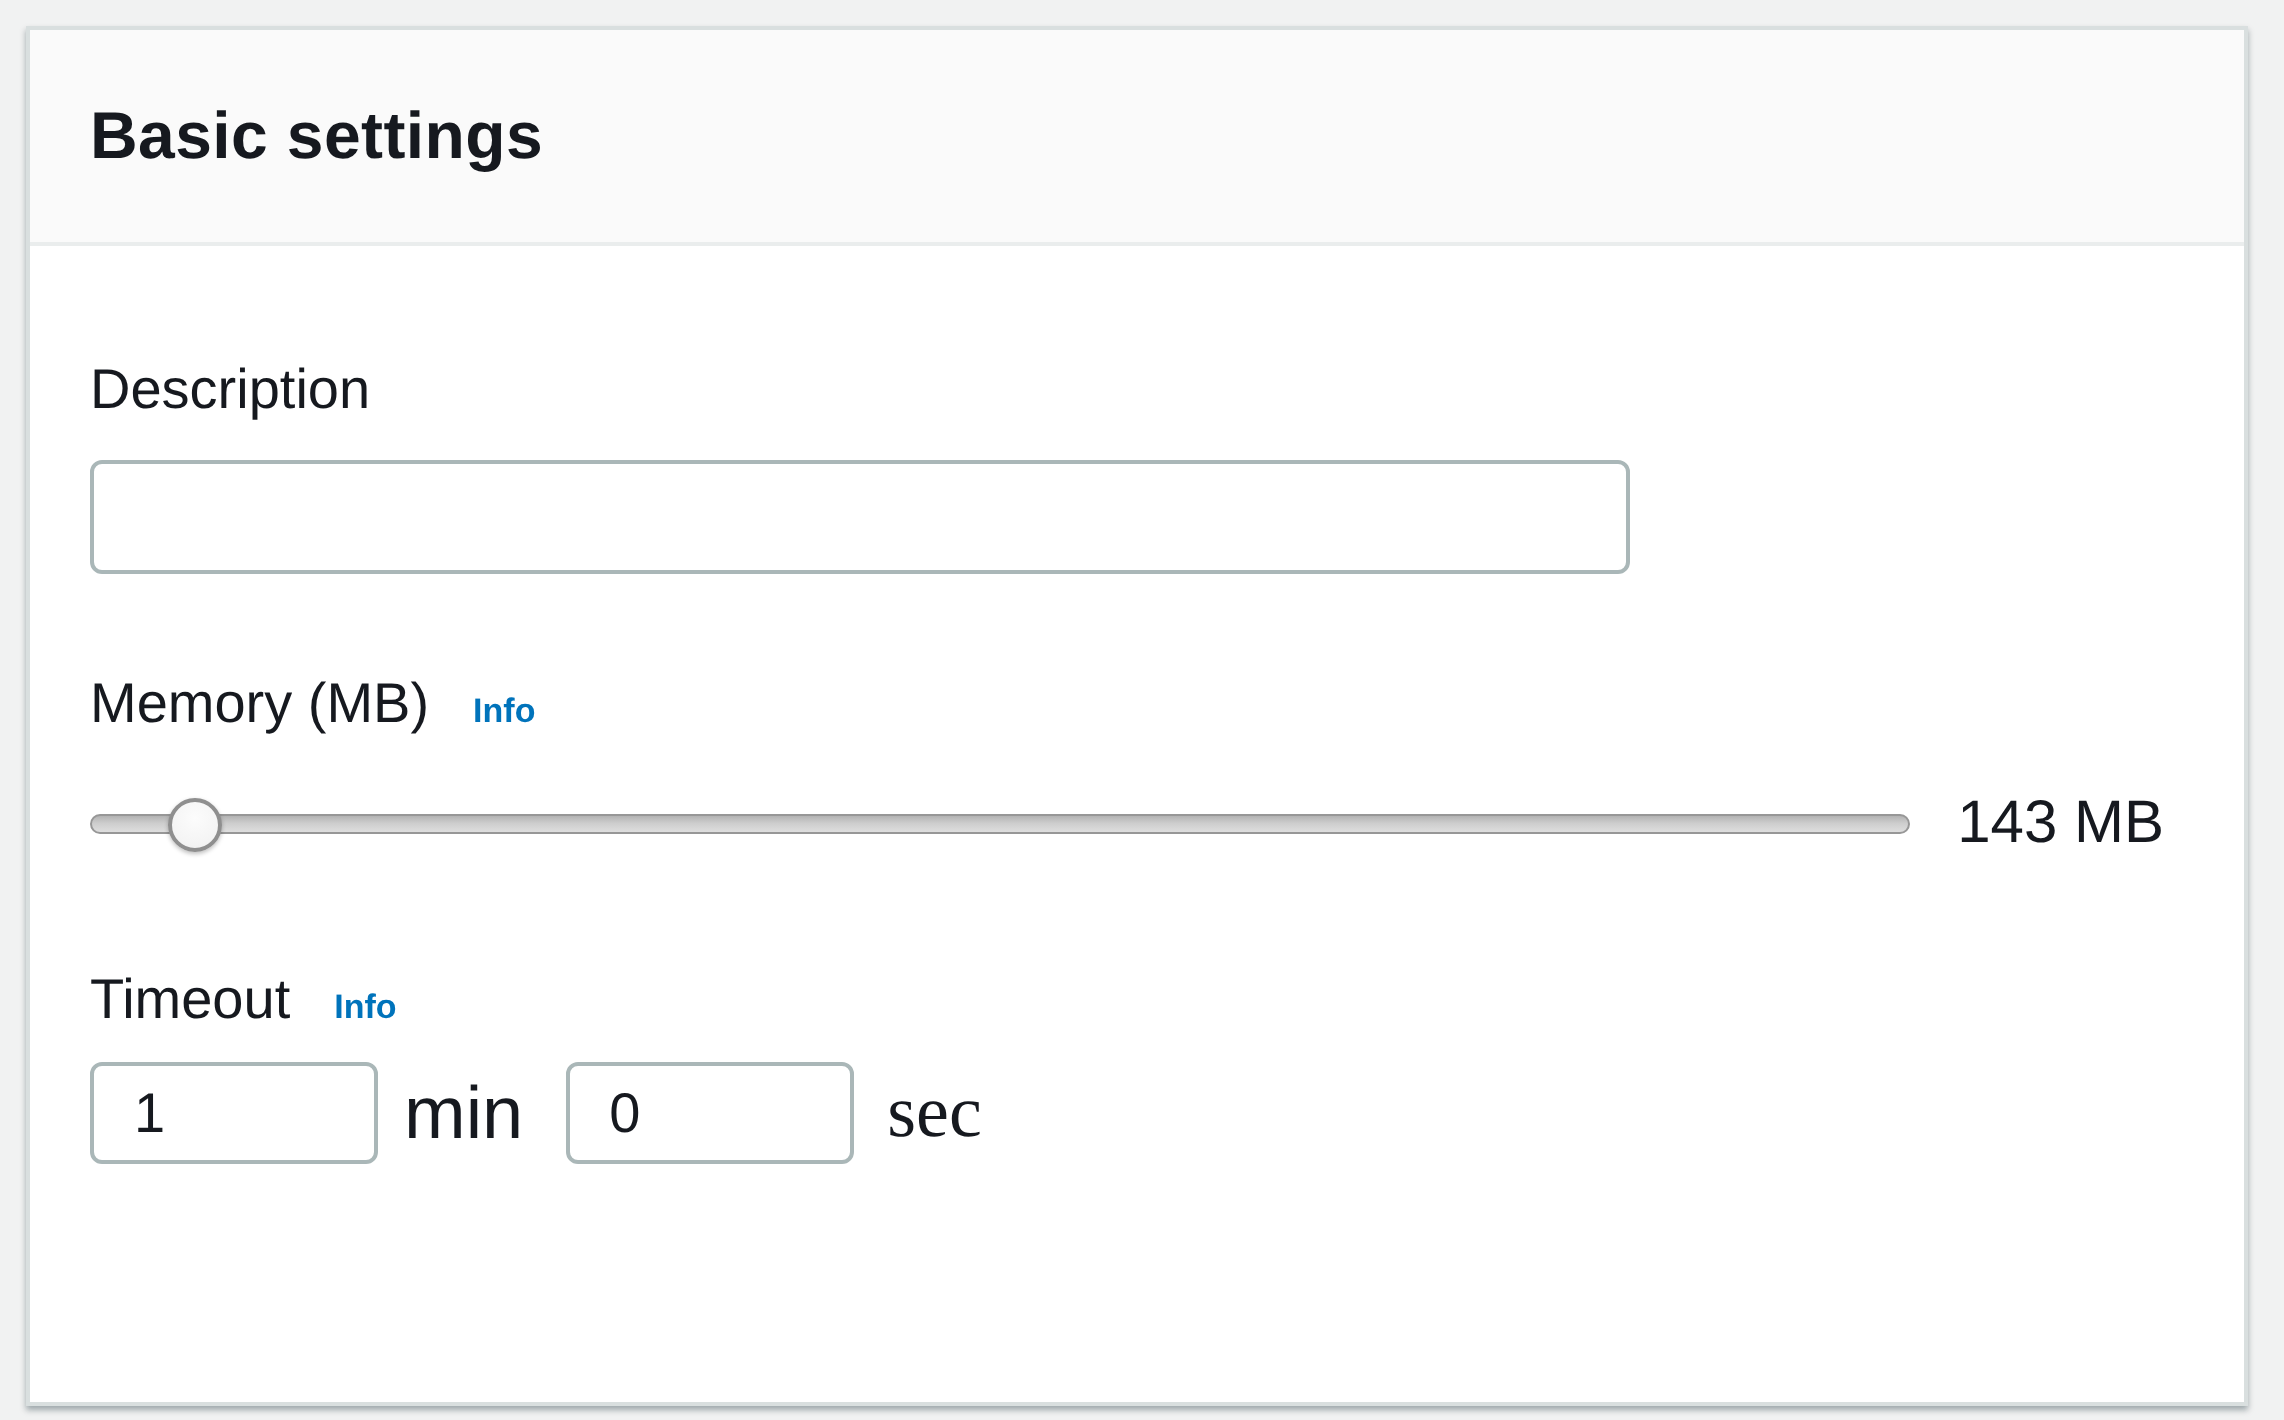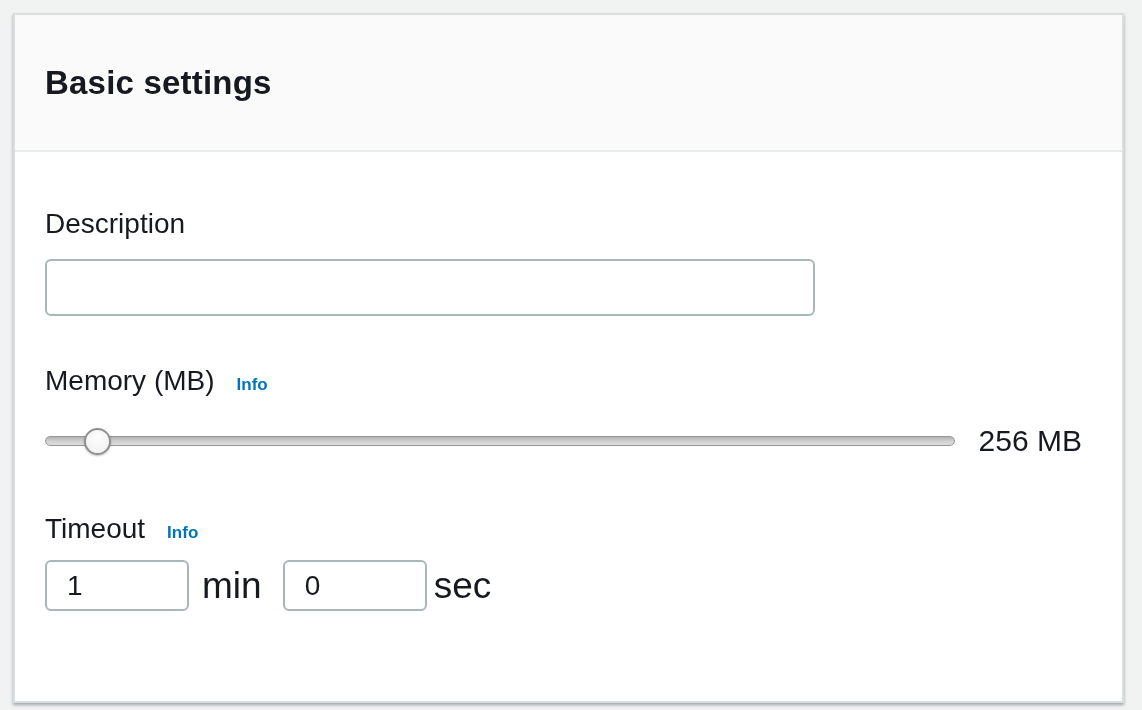--- a/index.html
+++ b/index.html
@@ -12,21 +12,21 @@
   }
   .card {
     position: absolute;
     left: 13px; top: 13px;
     width: 1111px; height: 690px;
     background: #ffffff;
     border: 2px solid #d9dfdf;
     box-shadow: 0 2px 3px rgba(0, 28, 36, 0.35);
   }
   .card-header {
-    height: 137px;
+    height: 108px;
     background: #fafafa;
     border-bottom: 2px solid #eaeded;
     display: flex;
     align-items: center;
     padding: 0 40px 0 30px;
   }
   .card-title {
     font-size: 33px;
     font-weight: 700;
     color: #16191f;
@@ -126,21 +126,21 @@
     font-size: 28px;
     color: #16191f;
     padding: 0 0 0 20px;
     outline: none;
   }
   .unit-label {
     font-size: 37px;
     color: #16191f;
   }
   .unit-min { margin-left: 13px; margin-right: 21px; }
-  .unit-sec { margin-left: 7px; }
+  .unit-sec { margin-left: 17px; font-family: Liberation Serif, serif; }
 </style>
 </head>
 <body>
 
 <div class="card">
   <div class="card-header">
     <div class="card-title">Basic settings</div>
   </div>
 
   <div class="card-body">
@@ -153,21 +153,21 @@
     <div class="memory-section">
       <div class="label-row">
         <span class="field-label">Memory (MB)</span>
         <a class="info-link">Info</a>
       </div>
       <div class="slider-row">
         <div class="slider-track-wrap">
           <div class="slider-track"></div>
           <div class="slider-thumb" style="left:5.7%"></div>
         </div>
-        <div class="slider-value">256 MB</div>
+        <div class="slider-value">143 MB</div>
       </div>
     </div>
 
     <div class="timeout-section">
       <div class="label-row">
         <span class="field-label">Timeout</span>
         <a class="info-link">Info</a>
       </div>
       <div class="timeout-inputs">
         <input class="timeout-input" type="text" value="1" style="">

